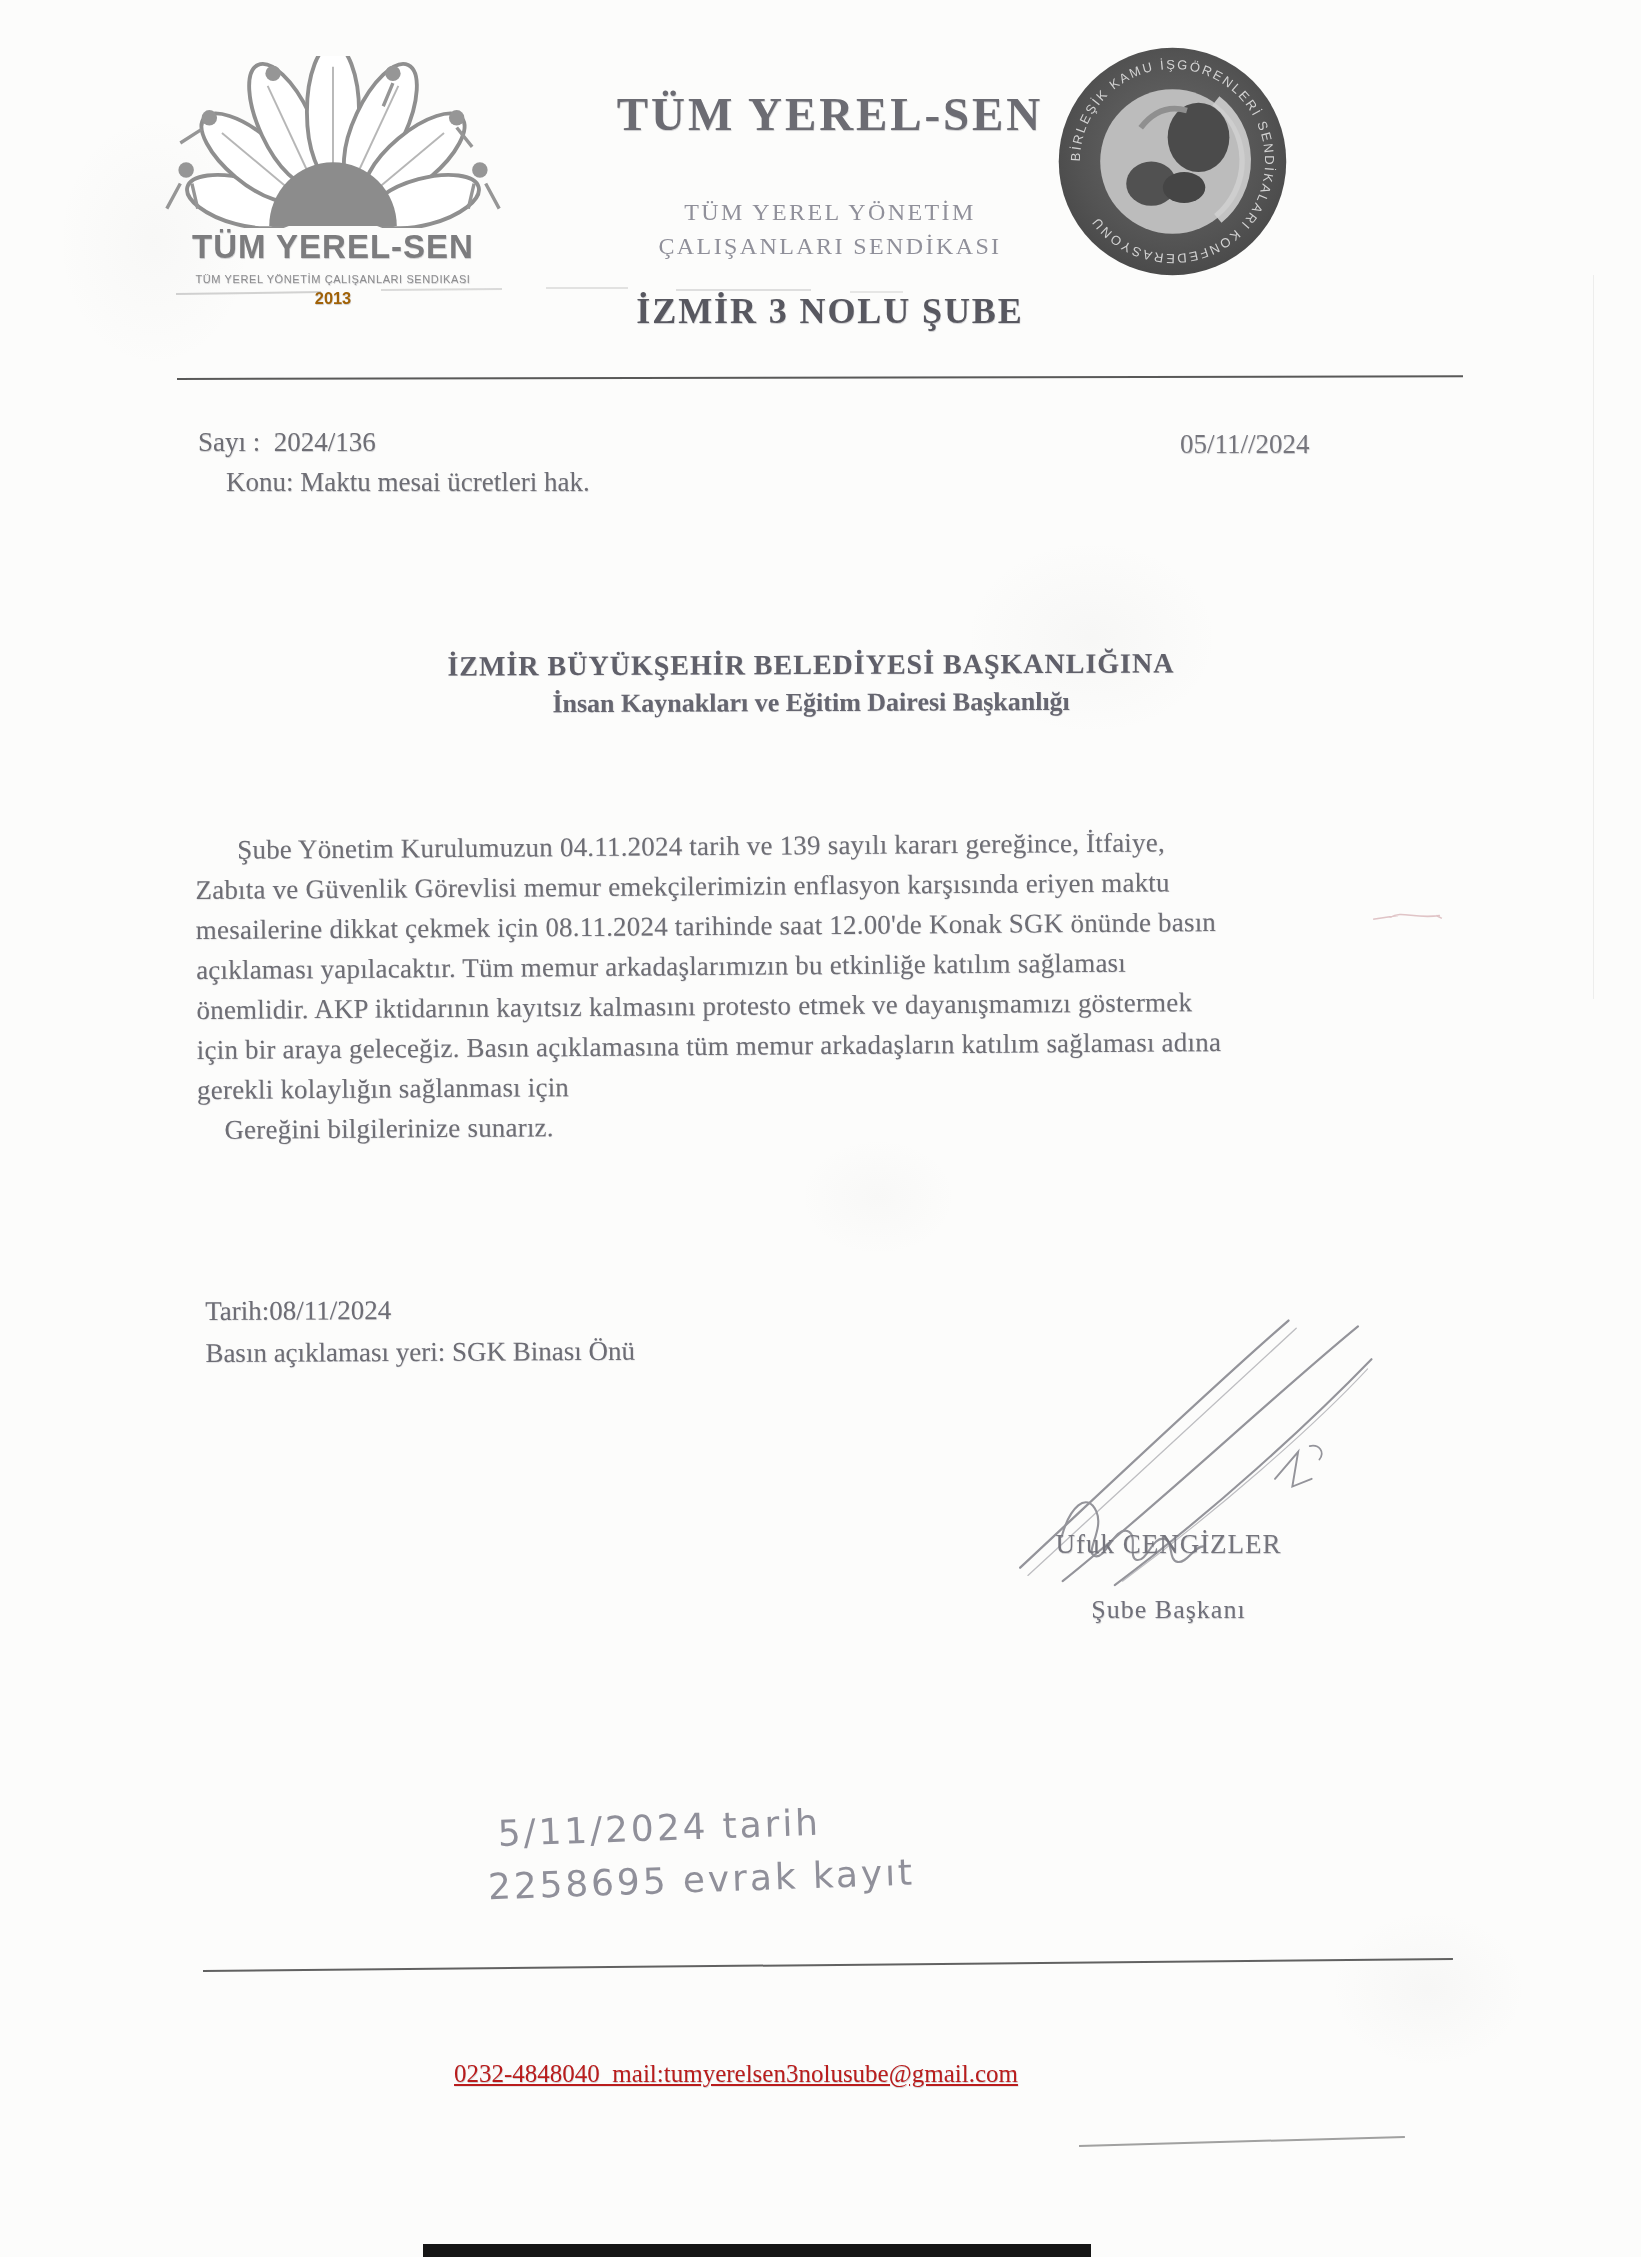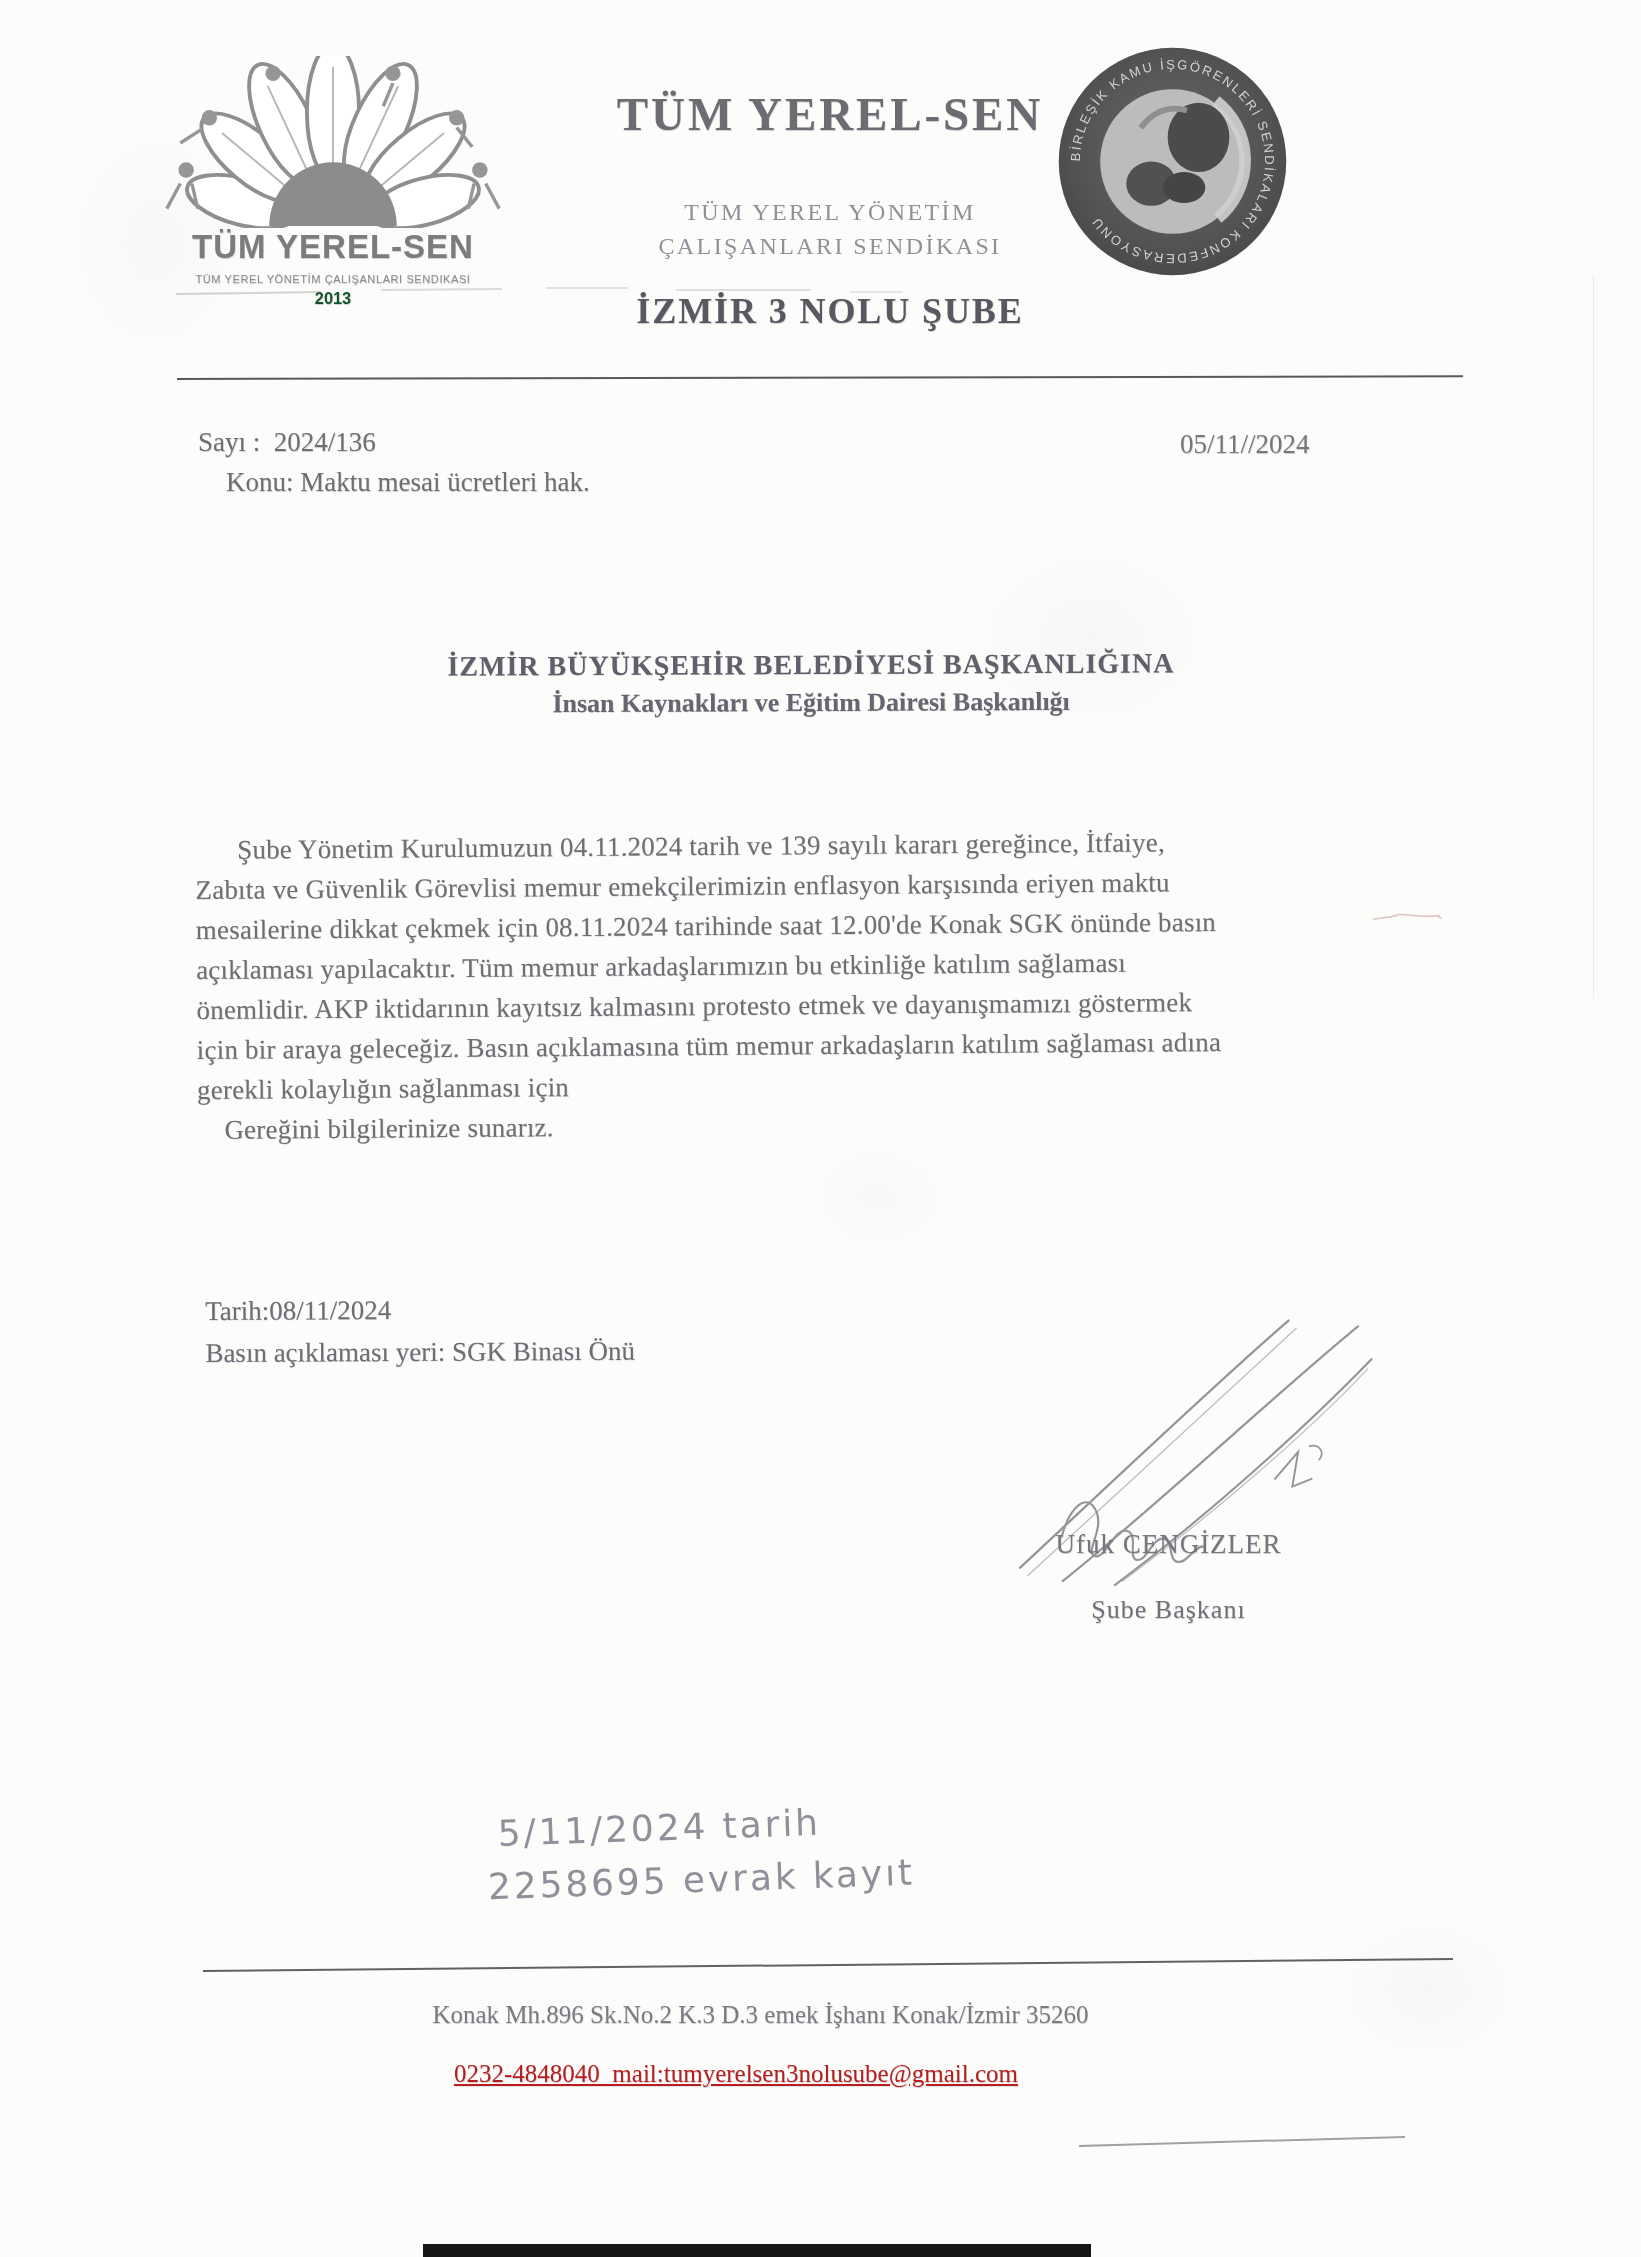--- a/index.html
+++ b/index.html
@@ -11,21 +11,21 @@
   }
   .abs{position:absolute;}
   .scan-text{text-shadow:0.5px 0.5px 0.7px rgba(120,120,128,0.35);}
   
   .logo-block{left:140px;top:56px;width:386px;text-align:center;}
   .logo-name{font-family:"Liberation Sans",sans-serif;font-weight:bold;font-size:33px;
     letter-spacing:1px;color:#7c7c7e;margin-top:-3.9px;}
   .logo-sub{font-family:"Liberation Sans",sans-serif;font-weight:normal;font-size:11px;
     letter-spacing:0.6px;color:#8d8d8f;margin-top:7px;}
   .logo-year{font-family:"Liberation Sans",sans-serif;font-weight:bold;font-size:16.4px;
-    color:#14532d;margin-top:3.9px;}
+    color:#a16207;margin-top:3.9px;}
   .org-title{left:521px;top:87px;width:618px;text-align:center;
     font-size:47px;font-weight:bold;letter-spacing:2.9px;color:#6c6c73;}
   .org-subtitle{left:521px;top:195px;width:618px;text-align:center;
     font-size:24px;letter-spacing:2.4px;color:#90909a;line-height:34px;}
   .org-branch{left:521px;top:290px;width:618px;text-align:center;
     font-size:36px;font-weight:bold;letter-spacing:1.9px;color:#585860;}
   .rule{left:177px;top:378px;width:1286px;height:1.9px;background:#2f2f2f;opacity:.8;
     transform:rotate(-0.12deg);transform-origin:left top;}
   
   .ref-line{font-size:27px;white-space:pre;}
@@ -220,19 +220,18 @@
   </svg>
   <div class="abs sig-name scan-text">Ufuk CENGİZLER</div>
   <div class="abs sig-title scan-text">Şube Başkanı</div>
 
   <div class="abs hand-block">
     <div class="hand-line1">5/11/2024 tarih</div>
     <div class="hand-line2">2258695 evrak kayıt</div>
   </div>
 
   <div class="abs footer-line"></div>
-  <div class="abs footer-address scan-text">Konak Mh.896 Sk.No.2 K.3 D.3 emek İşhanı Konak/İzmir 35260</div>
   <div class="abs footer-contact scan-text">0232-4848040  mail:tumyerelsen3nolusube@gmail.com</div>
   <div class="abs short-line"></div>
   <div class="abs bottom-bar"></div>
 
 </div>
 
 
 </body></html>

